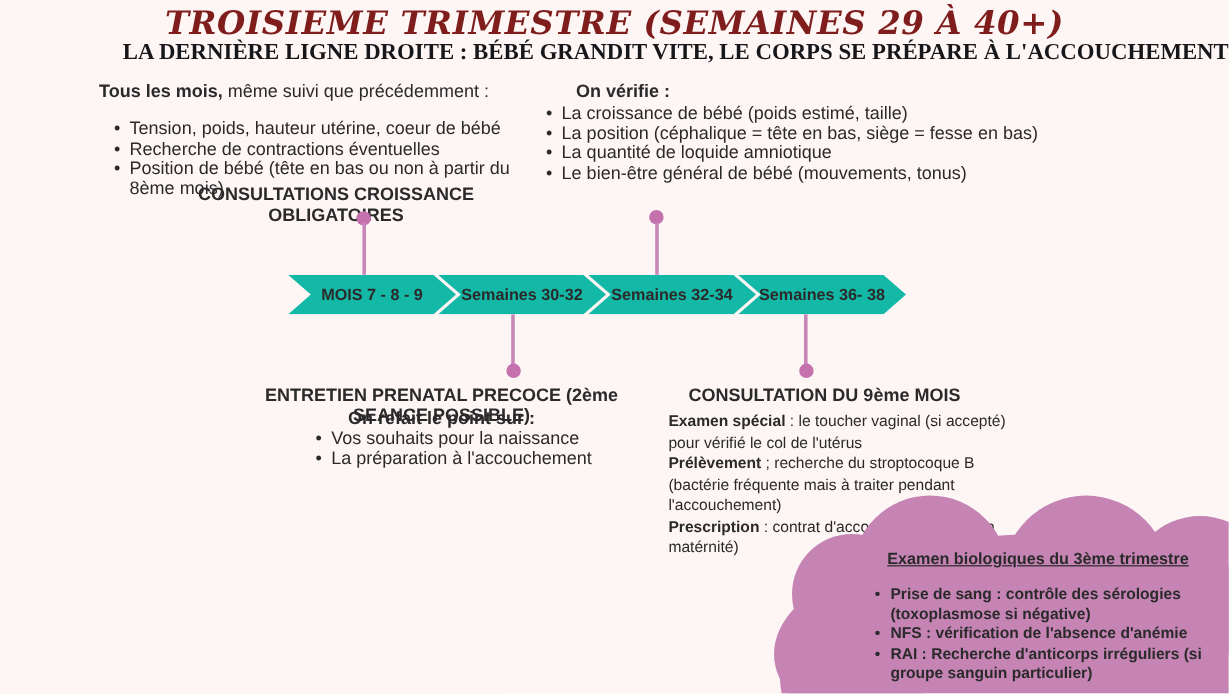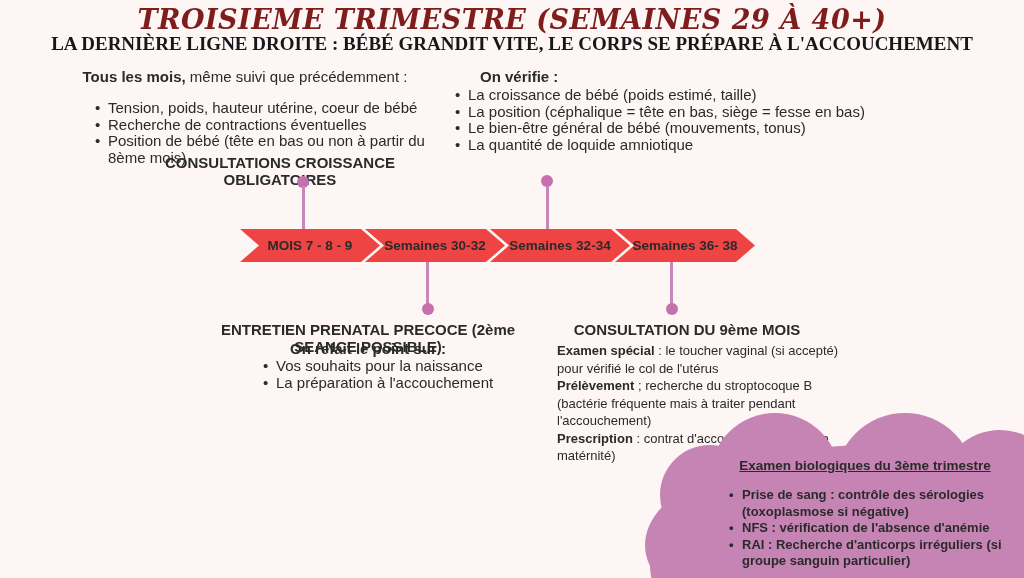--- a/index.html
+++ b/index.html
@@ -10,21 +10,21 @@
     background: #fdf6f5; overflow: hidden;
   }
   .abs { position: absolute; }
 
   .title {
     top: 4px; left: 0; width: 100%; text-align: center;
     font-family: "DejaVu Serif", serif; font-style: italic; font-weight: bold;
     font-size: 27px; letter-spacing: 0.5px; color:#7f1d1d;
   }
   .subtitle {
-    top: 33px; left: 0; width: 100%; text-align: center;
+    top: 33px; left: 0; width: 100%; text-align: right;
     font-family: "Liberation Serif", serif; font-weight: bold;
     font-size: 19px; color:#17161a;
   }
 
   .small { font-size: 15px; }
   .bold  { font-weight: bold; }
 
   ul.blist { list-style: none; }
   ul.blist li { position: relative; line-height: 16.5px; margin-bottom: 0; }
   ul.blist li::before { content: "\2022"; position: absolute; left: -13px; }
@@ -32,21 +32,21 @@
   .monthly-intro { left: 80px; top: 68px; width: 330px; text-align: center; }
   .monthly-list  { left: 108px; top: 100px; width: 320px; }
   .monthly-heading { left: 120px; top: 154px; width: 320px; text-align: center; font-weight: bold; }
 
   .echo-intro { left: 480px; top: 68px; width: 250px; text-align: left; font-weight: bold; }
   .echo-list  { left: 468px; top: 87px; width: 320px; white-space: nowrap; }
   .echo-heading { left: 455px; top: 153px; font-weight: bold; white-space: nowrap; }
 
   .chevron {
     top: 229px; height: 33px; width: 140px;
-    background: #ef4444;
+    background: #14b8a6;
     clip-path: polygon(0 0, calc(100% - 19px) 0, 100% 50%, calc(100% - 19px) 100%, 0 100%, 19px 50%);
     display: flex; align-items: center; justify-content: center;
     font-weight: bold; font-size: 13.5px;
   }
   .chev-1 { left: 240px; }
   .chev-2 { left: 365px; }
   .chev-3 { left: 490px; }
   .chev-4 { left: 615px; }
 
   .stem { width: 3px; height: 43px; background: #c887b8; }
@@ -83,22 +83,22 @@
     <li>Tension, poids, hauteur utérine, coeur de bébé</li>
     <li>Recherche de contractions éventuelles</li>
     <li>Position de bébé (tête en bas ou non à partir du 8ème mois)</li>
   </ul>
   <div class="abs monthly-heading small">CONSULTATIONS CROISSANCE OBLIGATOIRES</div>
 
   <div class="abs echo-intro small">On vérifie :</div>
   <ul class="abs blist echo-list small">
     <li>La croissance de bébé (poids estimé, taille)</li>
     <li>La position (céphalique = tête en bas, siège = fesse en bas)</li>
+    <li>La quantité de loquide amniotique</li>
     <li>Le bien-être général de bébé (mouvements, tonus)</li>
-    <li>La quantité de loquide amniotique</li>
   </ul>
 
   <div class="abs chevron chev-1">
     <span>MOIS 7 - 8 - 9</span>
   </div>
   <div class="abs chevron chev-2">
     <span>Semaines 30-32</span>
   </div>
   <div class="abs chevron chev-3">
     <span>Semaines 32-34</span>

